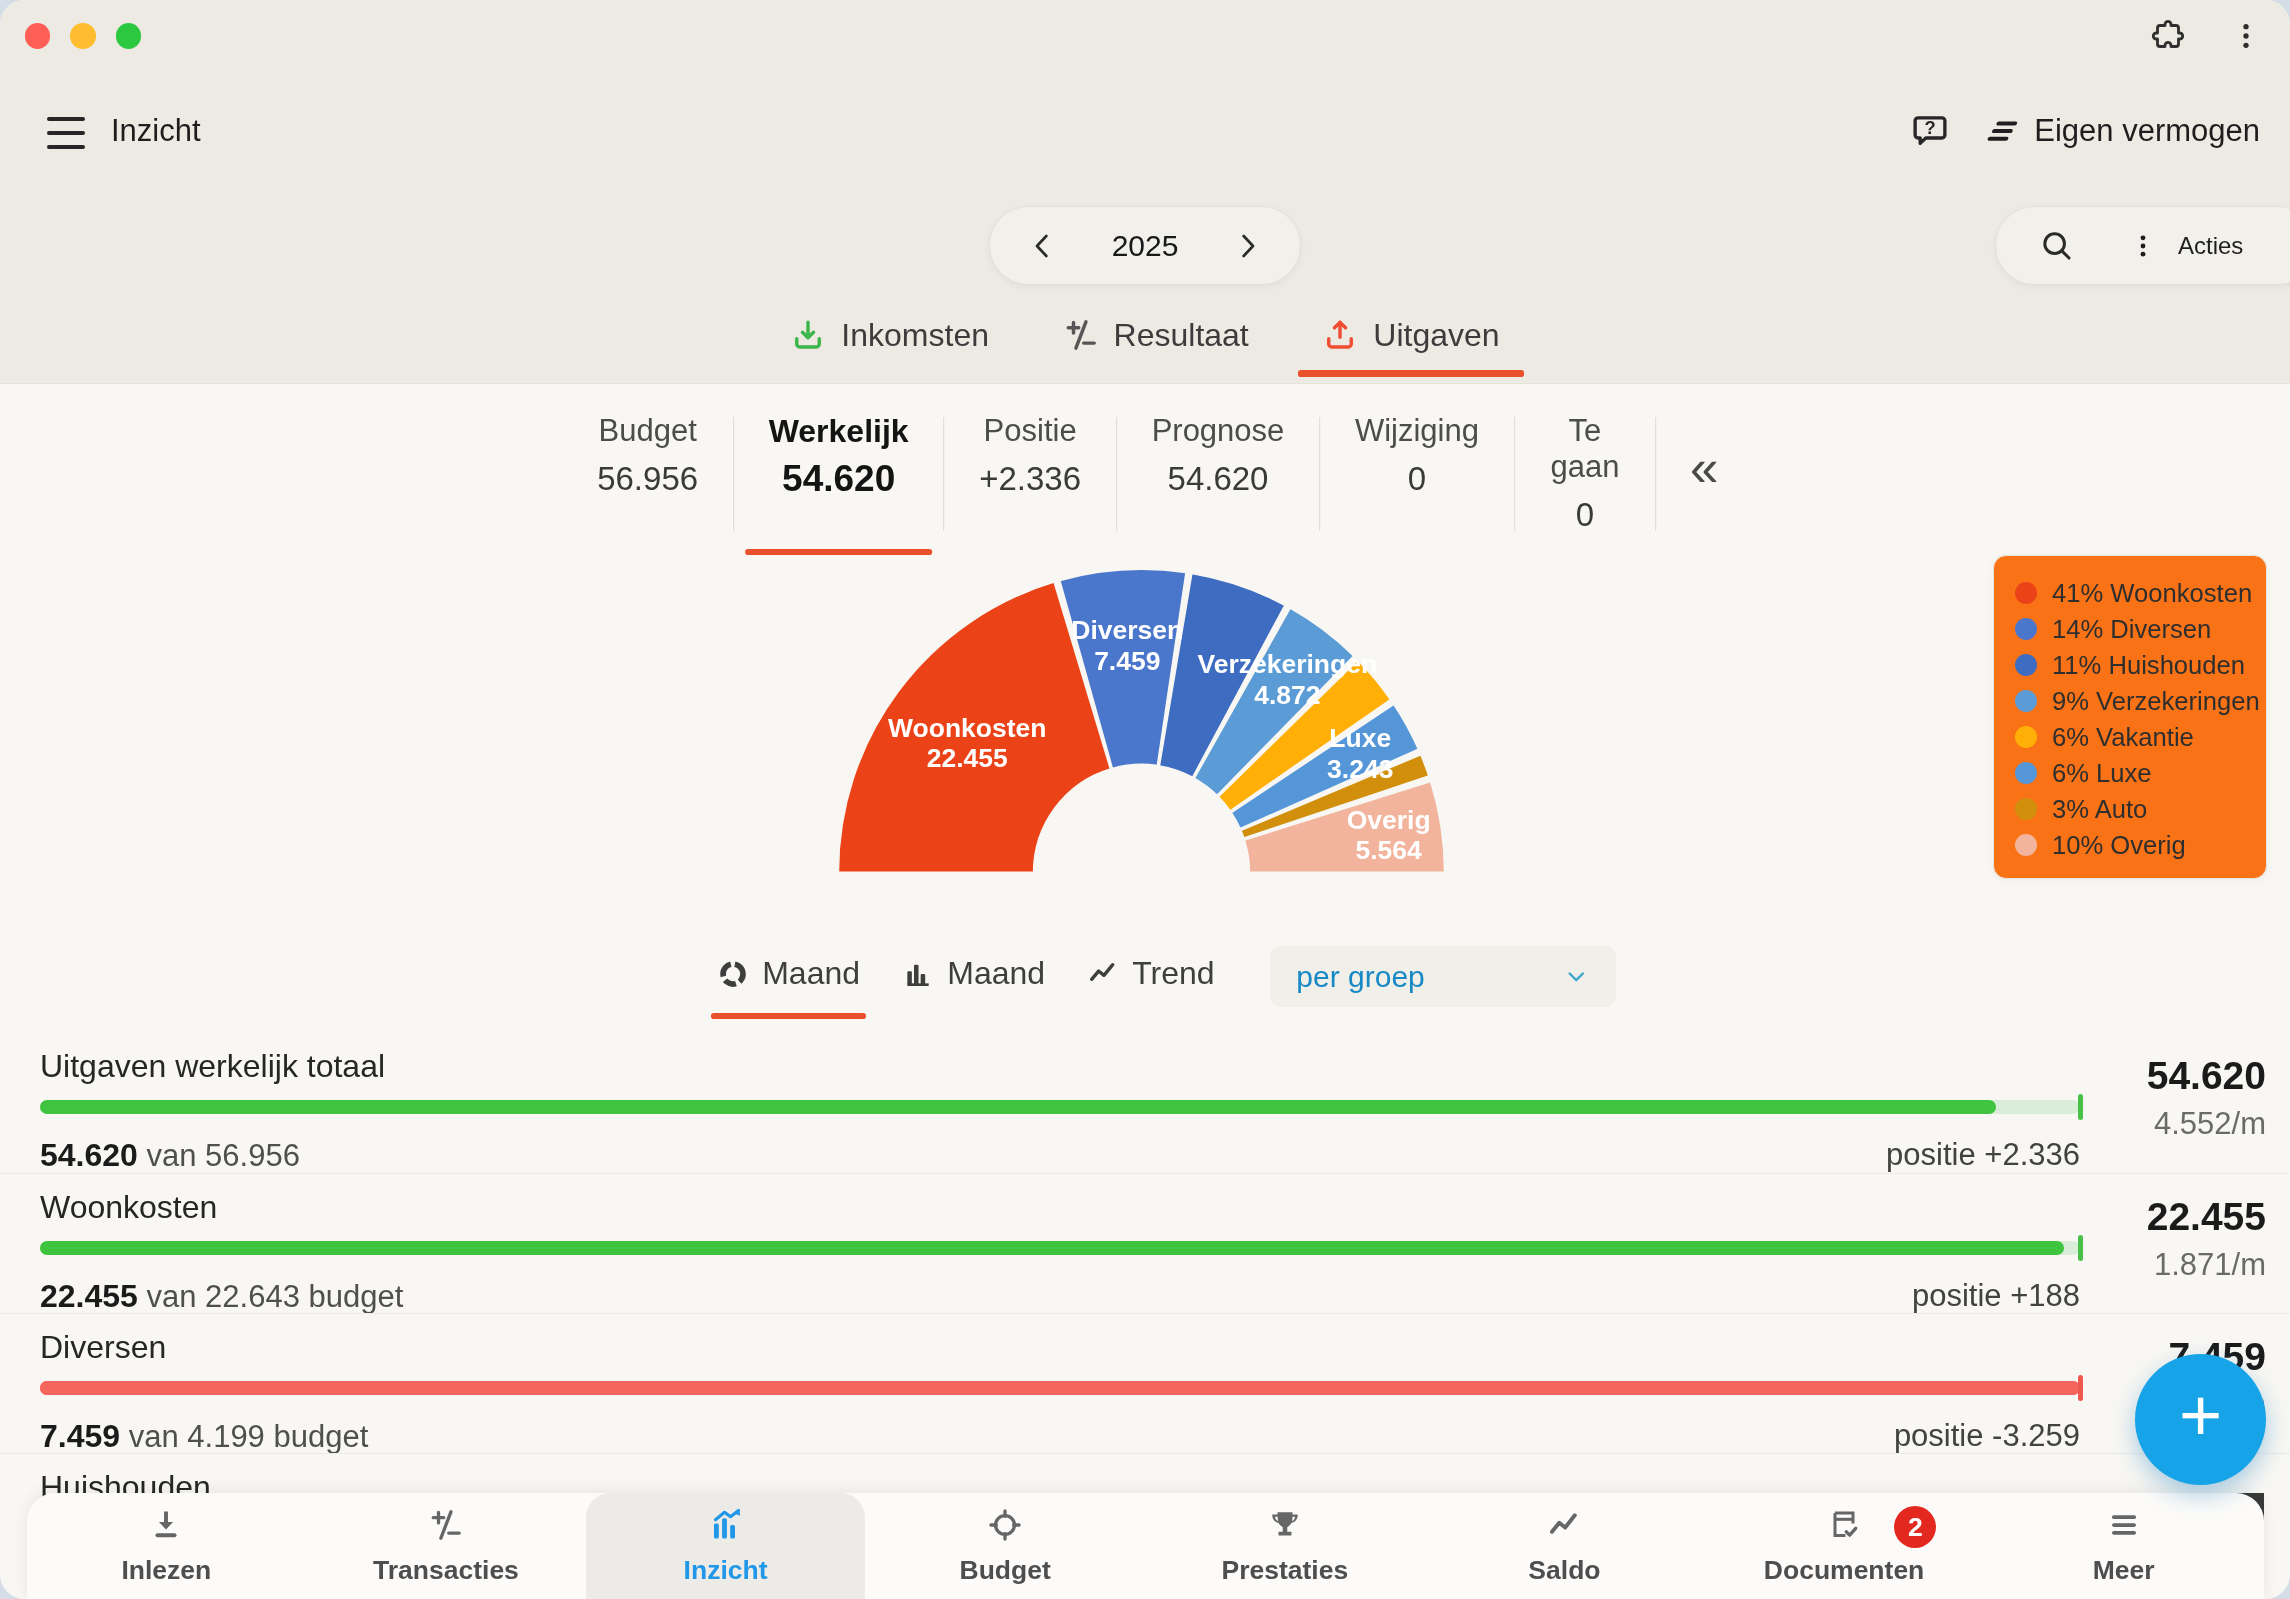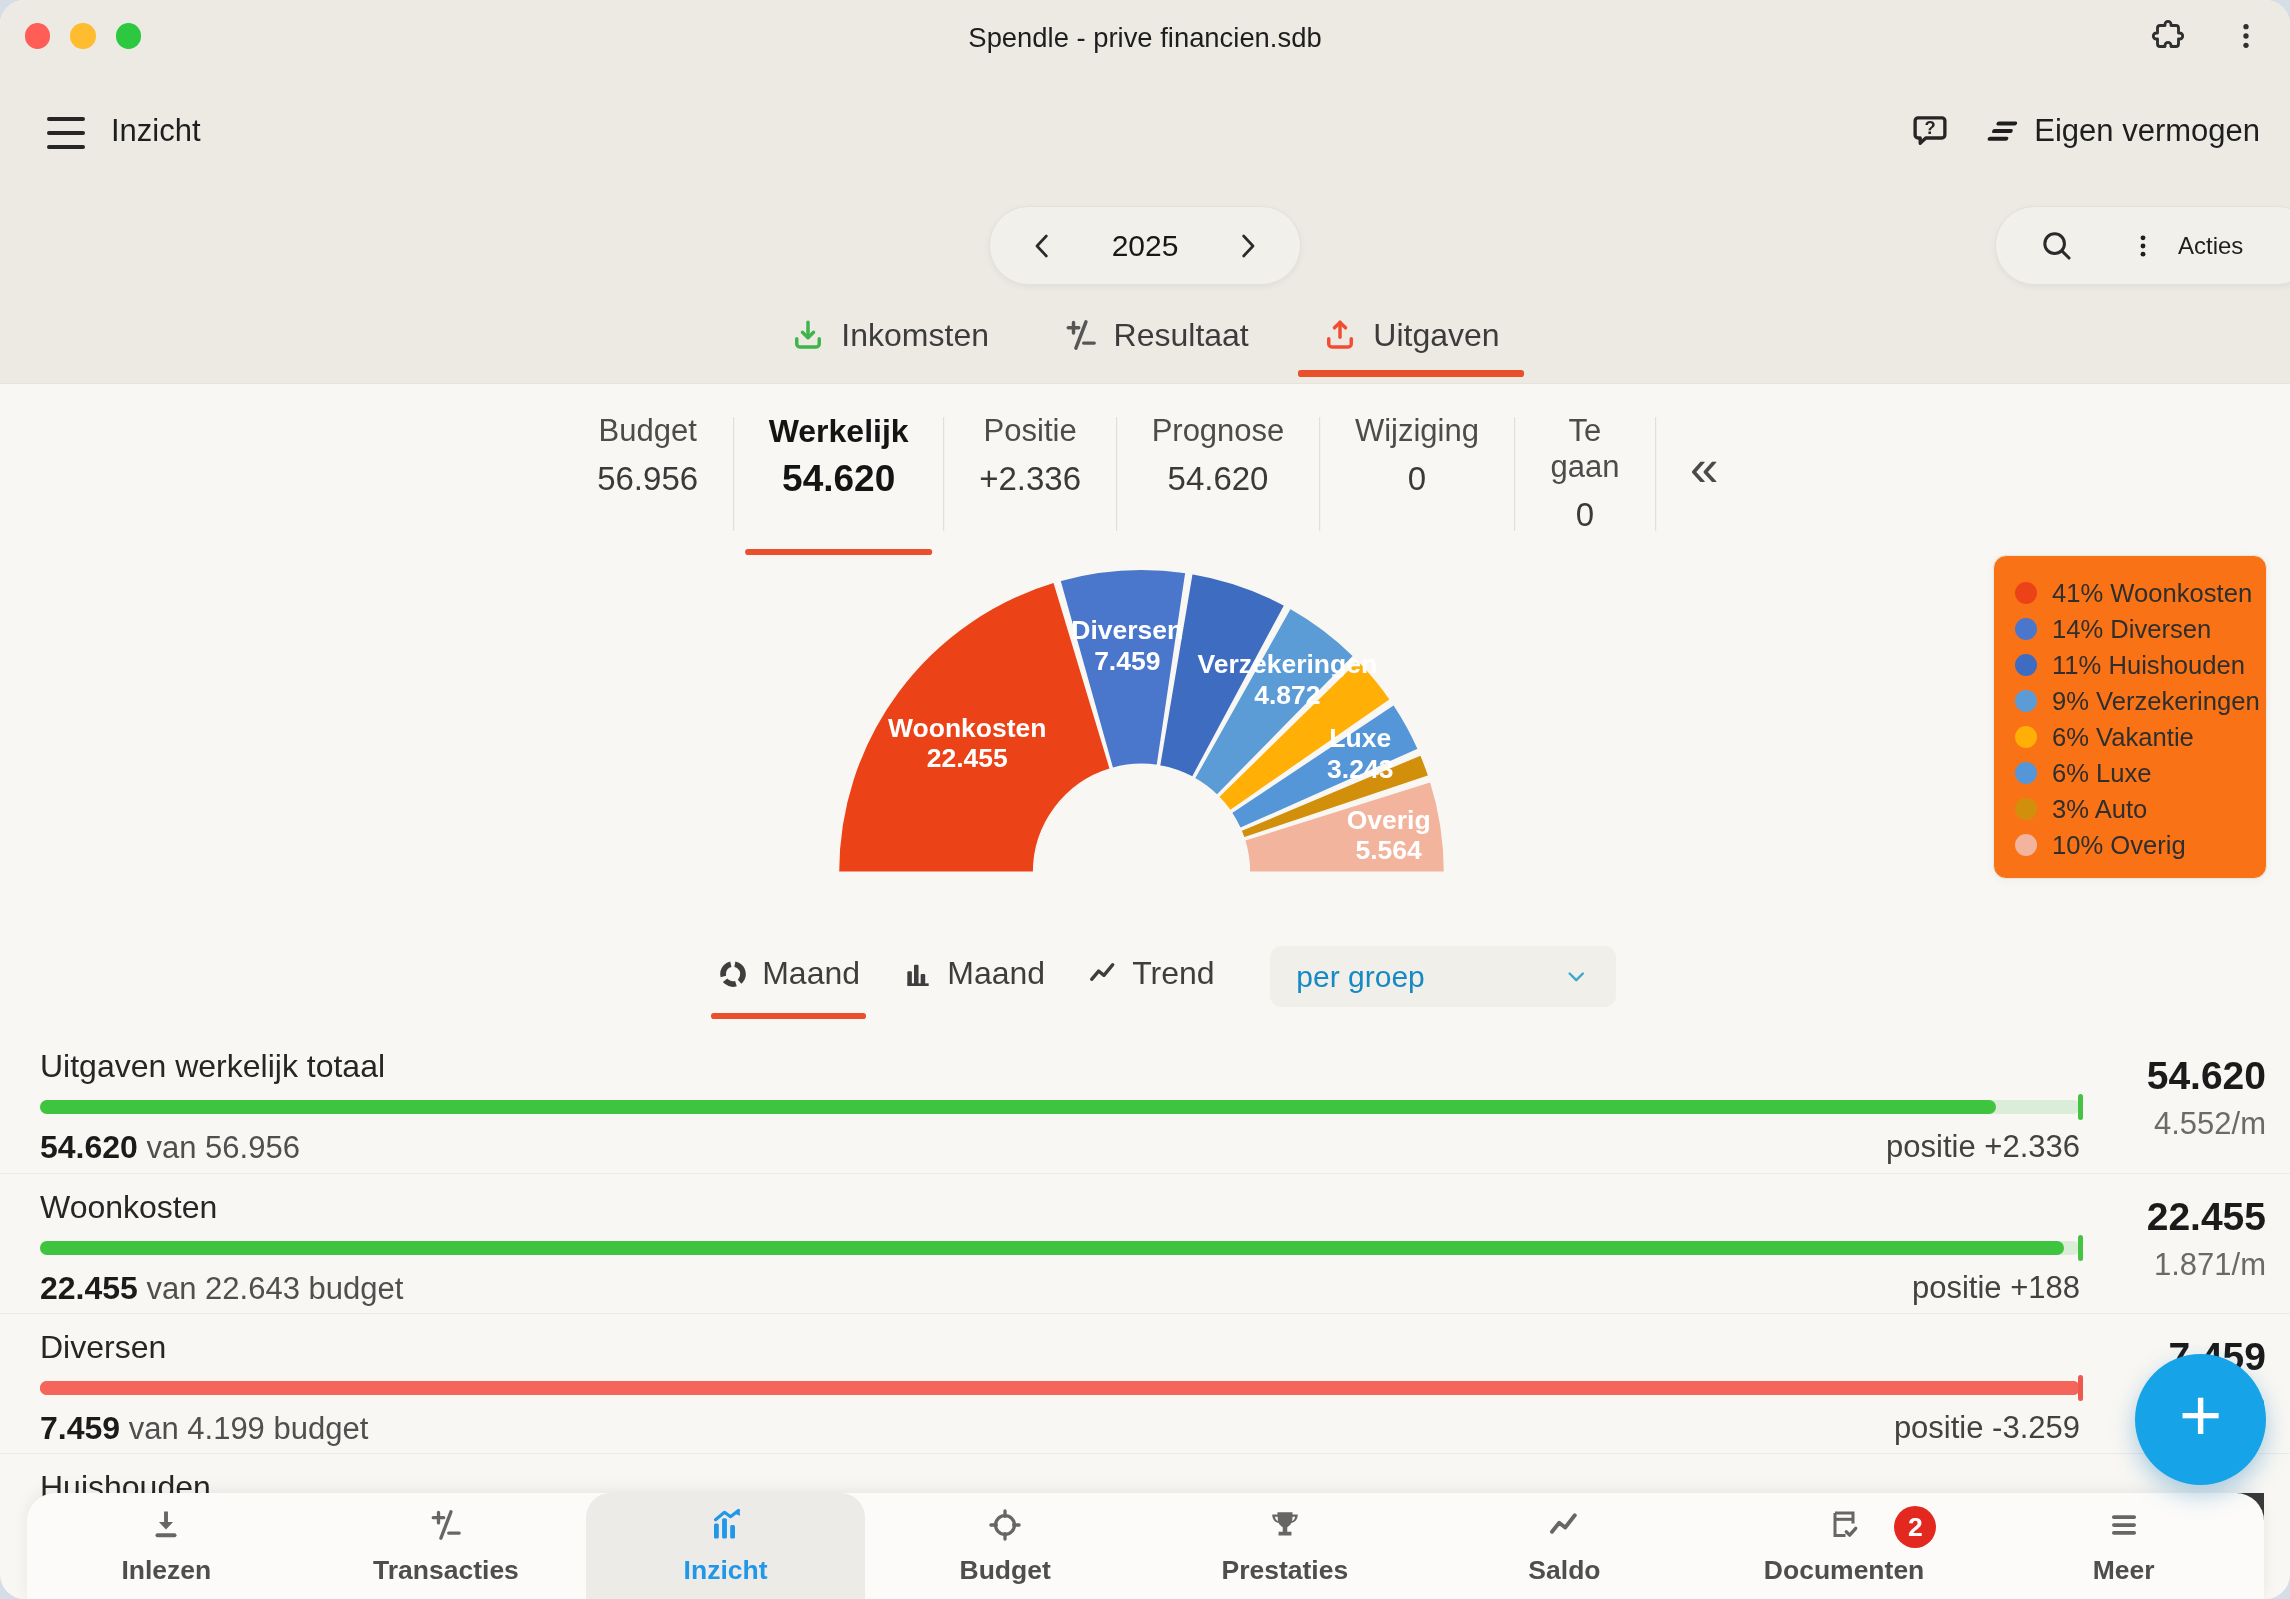--- a/index.html
+++ b/index.html
@@ -62,21 +62,21 @@
   .group-select .gs-value { font-size:30px; color:#1789C5; }
 
   
   .rows { position:absolute; left:0; top:1033px; width:100%; }
   .list-row { position:relative; height:140px; padding:15px 24px 0 40px; }
   .list-row + .list-row { border-top:0.9px solid #EDEBE6; }
   .row-title { font-size:32px; color:#262626; }
   .bar { position:relative; width:2040px; height:14px; border-radius:7.6px; margin-top:15px; }
   .bar .fill { position:absolute; left:0; top:0; height:100%; border-radius:7.6px; }
   .bar .tick { position:absolute; right:-2.8px; top:-5.7px; width:4.7px; height:25.6px; border-radius:2.8px; }
-  .row-sub { width:2040px; display:flex; justify-content:space-between; margin-top:15px; font-size:31px; color:#4F4F4F; }
+  .row-sub { width:2040px; display:flex; justify-content:space-between; margin-top:23px; font-size:31px; color:#4F4F4F; }
   .row-sub .sb { font-weight:700; color:#1B1B1B; font-size:32px; }
   .row-positie { font-size:31px; color:#424242; }
   .row-value { position:absolute; right:24px; top:21px; text-align:right; }
   .row-value .rv { font-size:39px; font-weight:700; color:#1B1B1B; }
   .row-value .rm { font-size:31px; color:#6A6A6A; margin-top:7.6px; }
 
   
   .fab { position:absolute; left:2135px; top:1354px; width:131px; height:131px; border-radius:50%; background:#17A3E8; color:#fff; font-size:74px; font-weight:300; display:flex; align-items:center; justify-content:center; border:none; box-shadow:0 9.5px 23px rgba(20,120,190,0.35); z-index:6; cursor:pointer; line-height:1; padding-bottom:7.6px; }
   .nav-notch { position:absolute; right:26.5px; top:1493px; width:34px; height:34px; background:#3A3A3A; z-index:3; }
   .bottomnav { position:absolute; left:26.5px; right:26.5px; top:1493px; height:106px; background:#FCFBF9; border-radius:28px 28px 0 0; box-shadow:0 -2.8px 15px rgba(0,0,0,0.07); display:flex; z-index:4; }
@@ -93,21 +93,20 @@
 <div class="window">
 
   <div class="app-top">
 
     <div class="titlebar">
       <div class="traffic">
         <span class="t-close"></span>
         <span class="t-min"></span>
         <span class="t-max"></span>
       </div>
-      <div class="window-title">Spendle - prive financien.sdb</div>
       <div class="titlebar-right">
         <span>
           <svg class="ico" width="36" height="36" viewBox="0 0 24 24">
               <path d="M10 4.2a2 2 0 114 0V5h3.3A1.7 1.7 0 0119 6.7V10h.8a2 2 0 110 4H19v3.3a1.7 1.7 0 01-1.7 1.7H14v-.8a2 2 0 10-4 0v.8H6.7A1.7 1.7 0 015 17.3V14h-.8a2 2 0 110-4H5V6.7A1.7 1.7 0 016.7 5H10z" fill="none" stroke="currentColor" stroke-width="1.9" stroke-linejoin="round"></path>
             </svg>
         </span>
         <span>
           <svg class="ico" width="32" height="32" viewBox="0 0 24 24">
               <g fill="currentColor">
                 <circle cx="12" cy="5" r="2"></circle>

